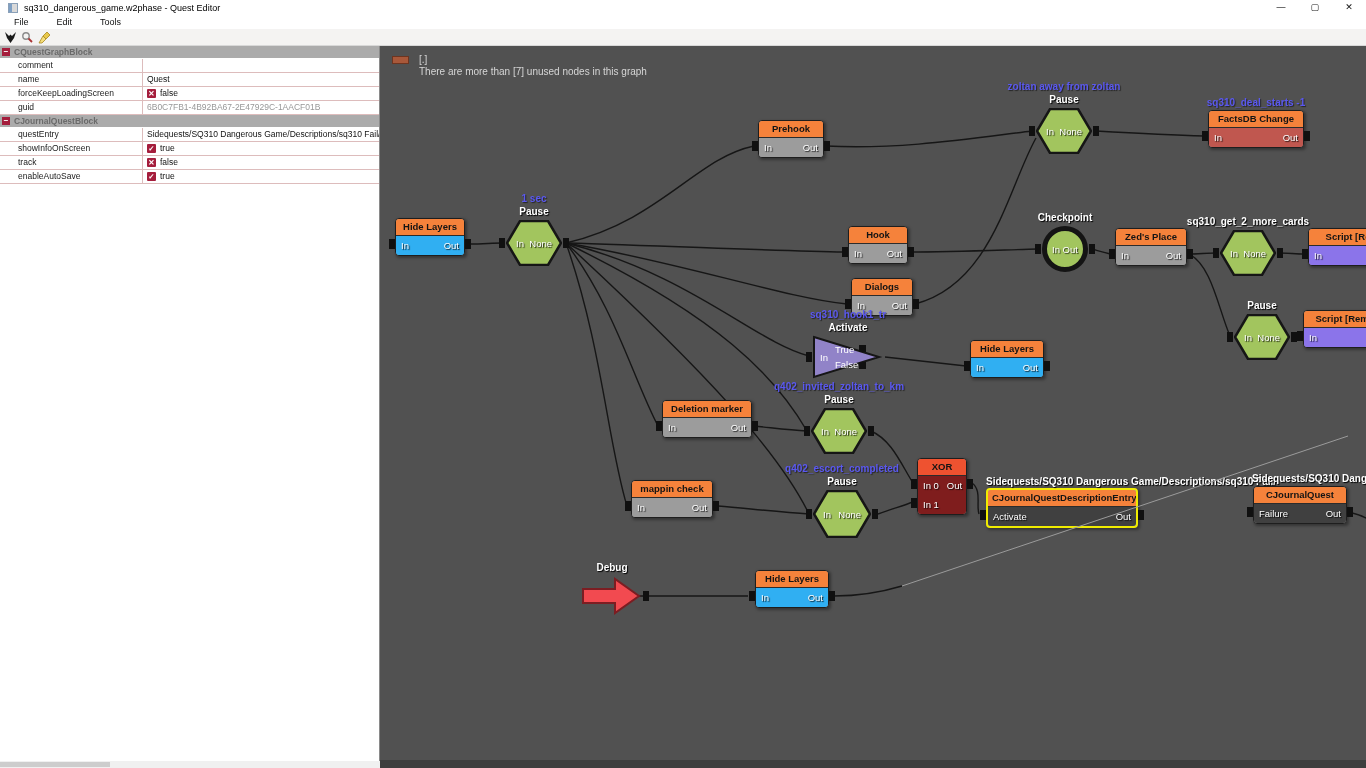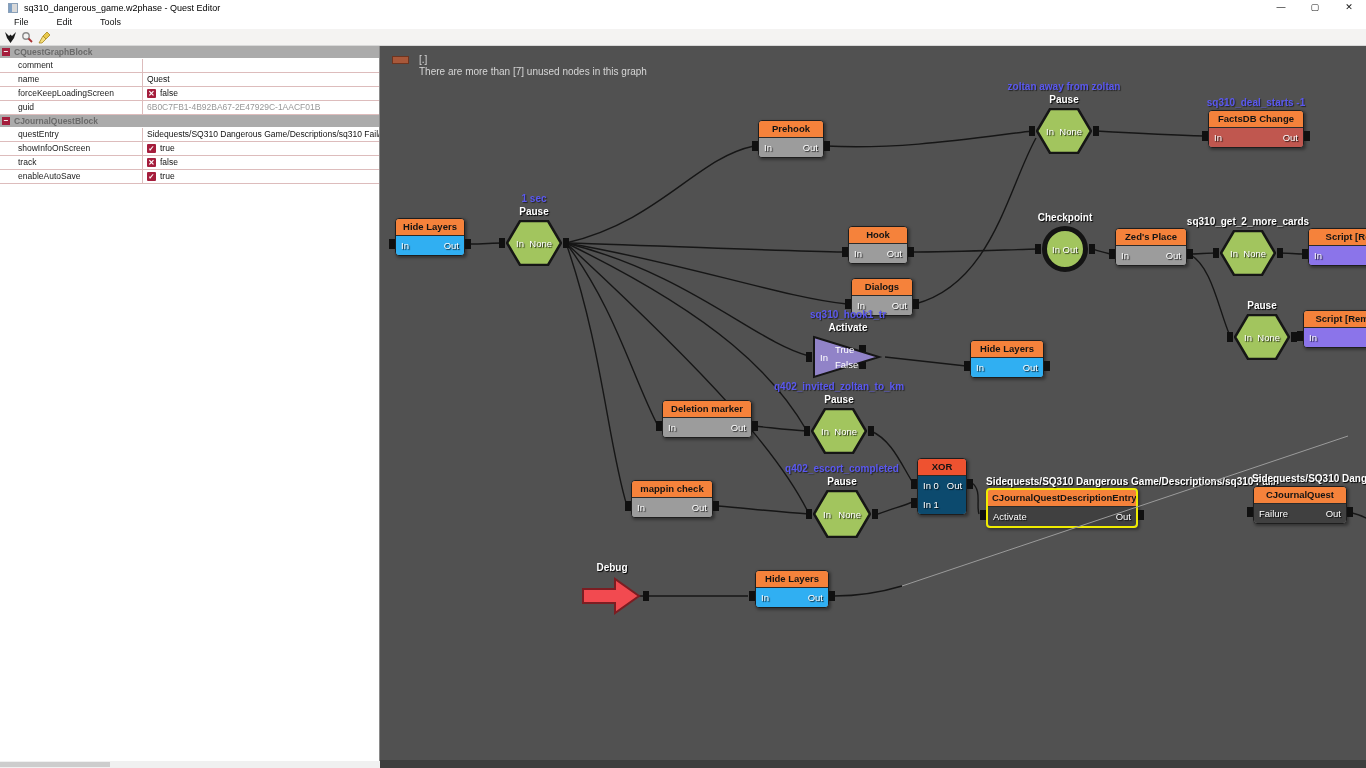--- a/index.html
+++ b/index.html
@@ -50,21 +50,21 @@
   .node{position:absolute;}
   .block{border:1px solid #1e1e1e;border-radius:4px;box-shadow:1.5px 1.5px 3px rgba(0,0,0,.35);
          background:#9c9c9c;}
   .block.selected{border:2px solid #f0ec00;}
   .hdr{height:16px;line-height:16px;text-align:center;font-size:9.5px;font-weight:bold;
        color:#141414;background:#f5823b;border-bottom:1px solid #2c2c2c;
        border-radius:3px 3px 0 0;padding:0 4px;white-space:nowrap;overflow:hidden;}
   .hdr.redorange{background:#ee5230;}
   .bdy{border-radius:0 0 3px 3px;}
   .bdy.gray{background:#9c9c9c;} .bdy.blue{background:#30aff2;} .bdy.red{background:#c0574f;}
-  .bdy.purple{background:#8b74ea;} .bdy.pink{background:#404040;} .bdy.darkred{background:#0c4a6e;}
+  .bdy.purple{background:#8b74ea;} .bdy.pink{background:#404040;} .bdy.darkred{background:#7f1d1d;}
   .brow{height:19px;display:flex;justify-content:space-between;align-items:center;
         padding:0 5px;font-size:9.5px;color:#fff;gap:8px;white-space:nowrap;
         text-shadow:1px 1px 1px rgba(0,0,0,.85);}
   .nub{position:absolute;width:6px;height:10px;background:#101010;}
 
   .hexlabel{position:absolute;left:0;top:0;right:0;bottom:0;display:flex;
             justify-content:space-between;align-items:center;padding:0 10px;font-size:9.5px;
             color:#fff;text-shadow:1px 1px 1px rgba(0,0,0,.85);}
   .circle{border-radius:50%;background:#a2c55e;border:5px solid #141414;box-sizing:border-box;
           display:flex;align-items:center;justify-content:center;font-size:9.5px;color:#fff;

